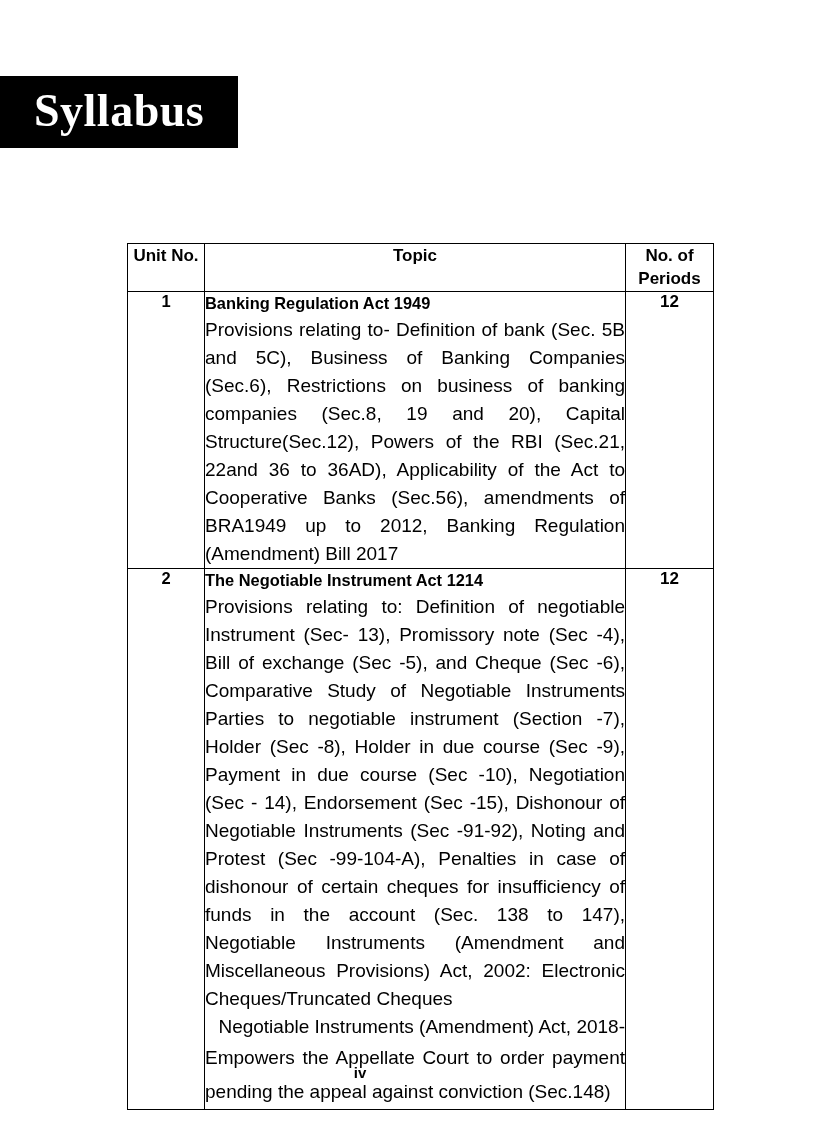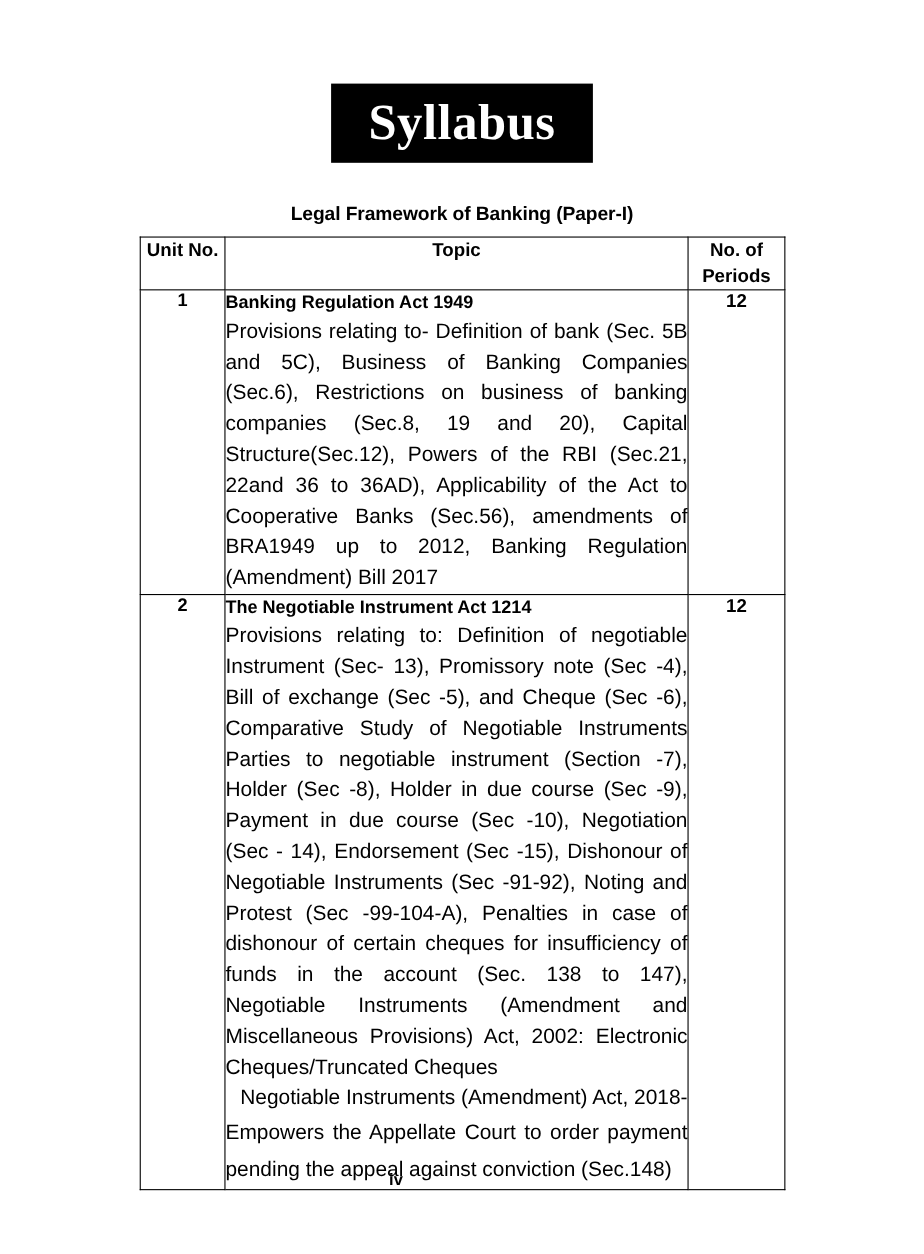--- a/index.html
+++ b/index.html
@@ -22,21 +22,21 @@
     height: 1140px;
     box-sizing: border-box;
   }
 
   
   .title-wrap {
     position: absolute;
     left: 0;
     top: 76px;
     width: 840px;
-    text-align: center;
+    text-align: left;
   }
   .title-badge {
     display: inline-block;
     background: #000000;
     color: #ffffff;
     font-family: "Liberation Serif", serif;
     font-weight: bold;
     font-size: 46px;
     line-height: 1;
     padding: 12px 34px 14px 34px;
@@ -53,21 +53,21 @@
     font-size: 17.5px;
     letter-spacing: -0.1px;
   }
   .subtitle-1 { top: 150px; }
   .subtitle-2 { top: 184px; }
 
   
   .syllabus-table {
     position: absolute;
     left: 127px;
-    top: 215px;
+    top: 243px;
     width: 586px;
     border-collapse: collapse;
     table-layout: fixed;
   }
   .syllabus-table td,
   .syllabus-table th {
     border: 1.6px solid #000000;
     vertical-align: top;
     padding: 0;
   }
@@ -140,21 +140,20 @@
 </head>
 <body>
 
 <div class="page">
 
   <div class="title-wrap">
     <span class="title-badge">Syllabus</span>
   </div>
 
 
-  <div class="subtitle subtitle-2">Legal Framework of Banking (Paper-I)</div>
 
   <table class="syllabus-table">
     <colgroup>
       <col class="c-unit">
       <col class="c-topic">
       <col class="c-periods">
     </colgroup>
     <thead>
       <tr>
         <th class="hdr">Unit No.</th>

